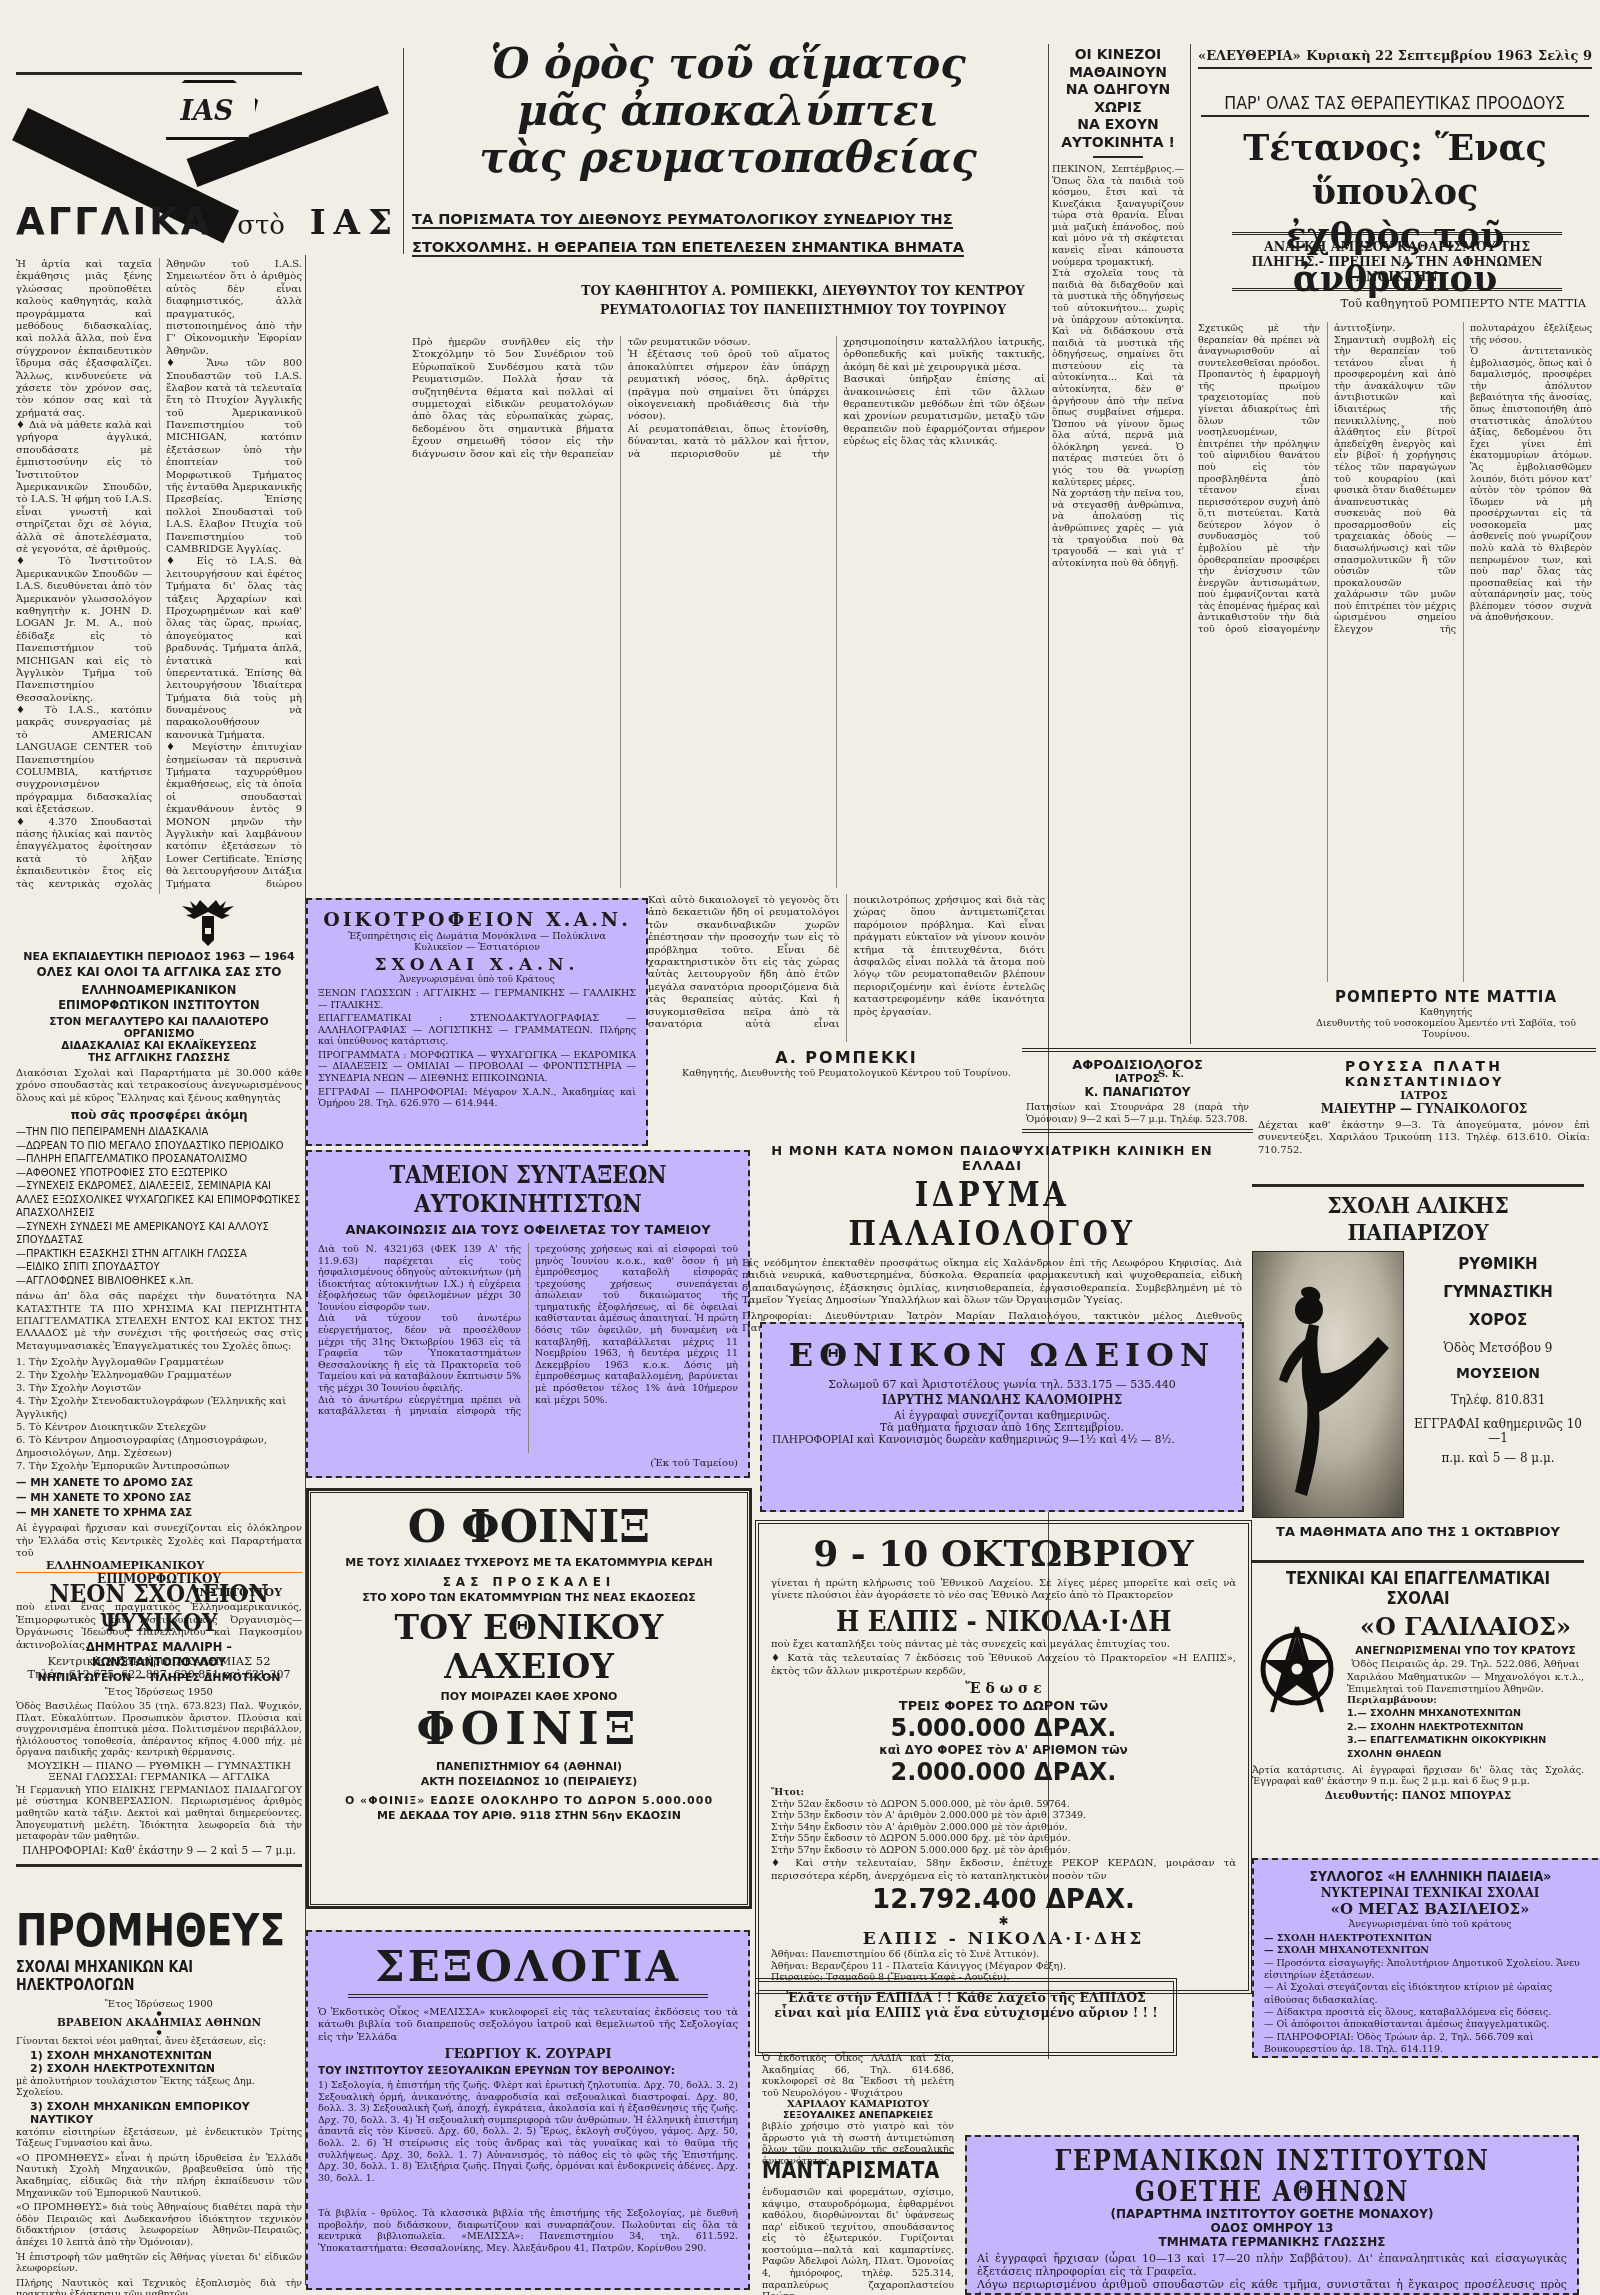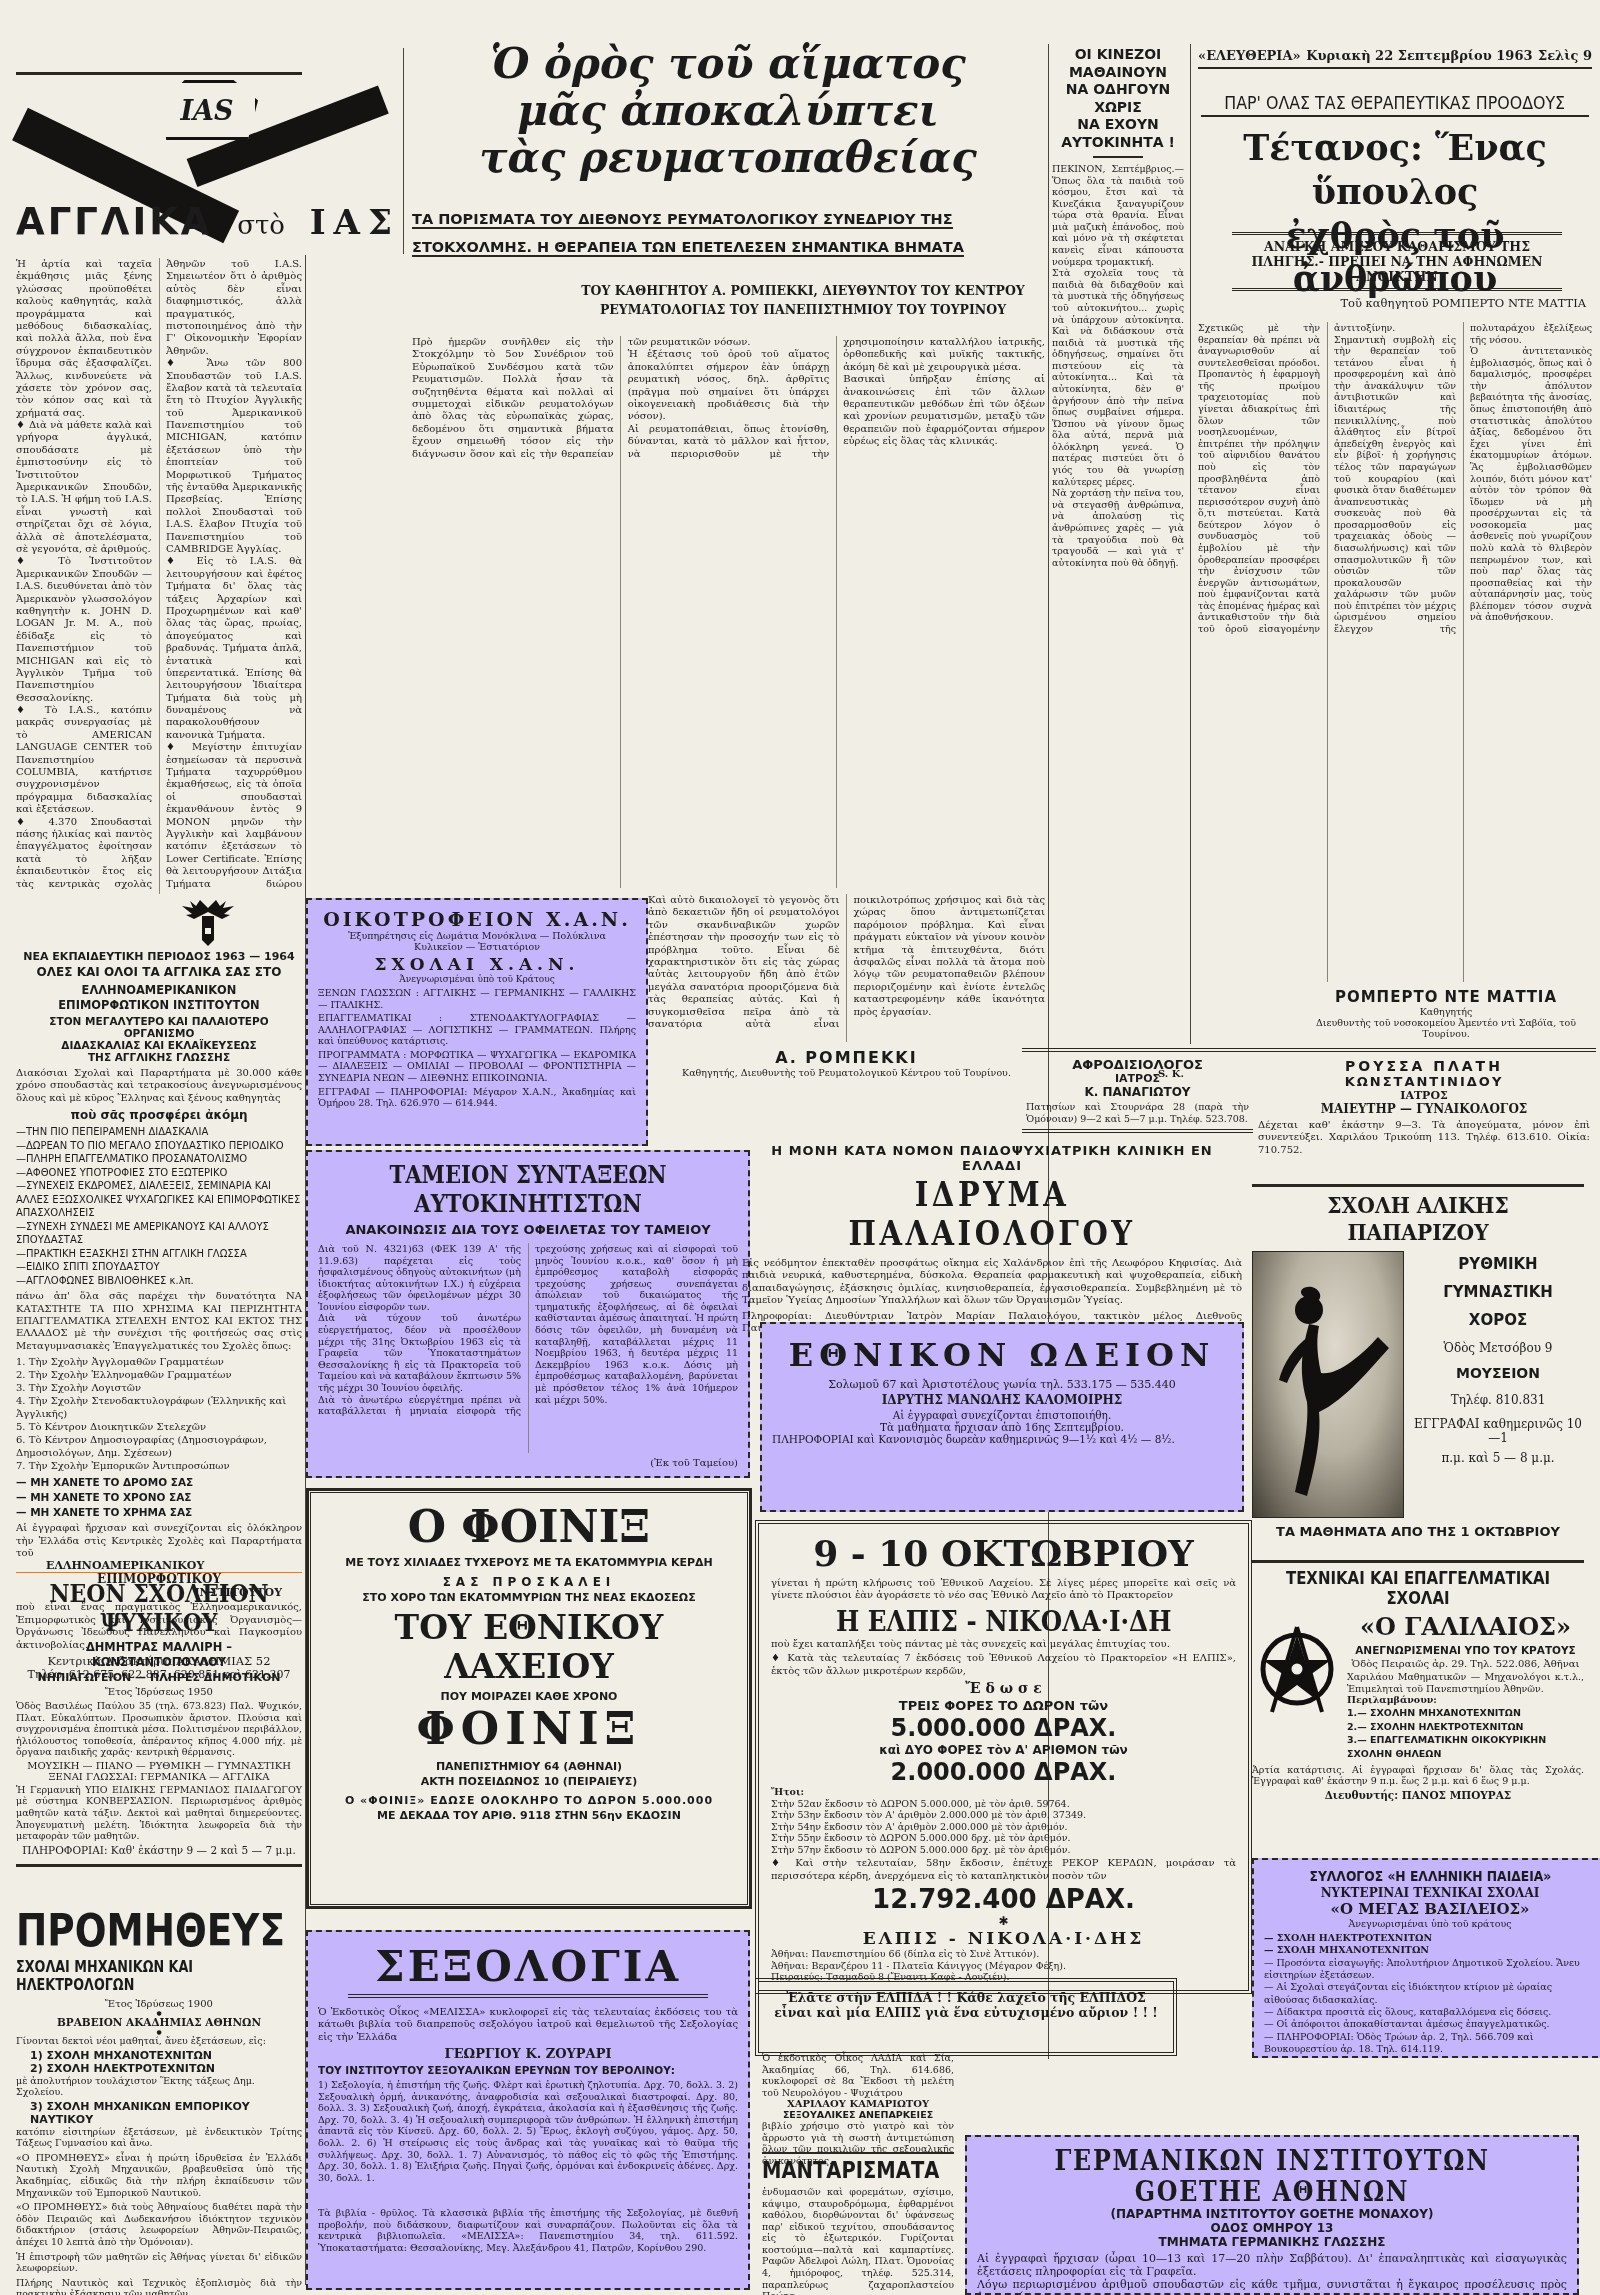--- a/index.html
+++ b/index.html
@@ -203,21 +203,21 @@
     <div class="ctr sans b" style="font-size:13px;letter-spacing:1px;">Η ΜΟΝΗ ΚΑΤΑ ΝΟΜΟΝ ΠΑΙΔΟΨΥΧΙΑΤΡΙΚΗ ΚΛΙΝΙΚΗ ΕΝ ΕΛΛΑΔΙ</div>
     <div class="ctr serif b" style="font-size:33px;letter-spacing:4px;margin-top:2px;"><span class="sqx">ΙΔΡΥΜΑ ΠΑΛΑΙΟΛΟΓΟΥ</span></div>
     <div class="tiny just" style="margin-top:4px;">Εἰς νεόδμητον ἐπεκταθὲν προσφάτως οἴκημα εἰς Χαλάνδριον ἐπὶ τῆς Λεωφόρου Κηφισίας. Διὰ παιδιὰ νευρικά, καθυστερημένα, δύσκολα. Θεραπεία φαρμακευτικὴ καὶ ψυχοθεραπεία, εἰδικὴ διαπαιδαγώγησις, ἐξάσκησις ὁμιλίας, κινησιοθεραπεία, ἐργασιοθεραπεία. Συμβεβλημένη μὲ τὸ Ταμεῖον Ὑγείας Δημοσίων Ὑπαλλήλων καὶ ὅλων τῶν Ὀργανισμῶν Ὑγείας.</div>
     <div class="tiny just" style="margin-top:3px;">Πληροφορίαι: Διευθύντριαν Ἰατρὸν Μαρίαν Παλαιολόγου, τακτικὸν μέλος Διεθνοῦς Παιδοψυχιατρικῆς Ἑταιρίας, Χαλάνδριον ΝΕΟΝ, στάσις Σίδερα, τηλ. 685.645 καὶ 811.548.</div>
   </div>
 
   <div class="abs boxdash" style="left:760px;top:1322px;width:460px;height:170px;">
     <div class="ctr serif b" style="font-size:32px;letter-spacing:6px;margin-top:4px;">ΕΘΝΙΚΟΝ ΩΔΕΙΟΝ</div>
     <div class="ctr" style="font-size:11px;margin-top:4px;">Σολωμοῦ 67 καὶ Ἀριστοτέλους γωνία τηλ. 533.175 — 535.440</div>
     <div class="ctr b" style="font-size:12px;margin-top:2px;">ΙΔΡΥΤΗΣ ΜΑΝΩΛΗΣ ΚΑΛΟΜΟΙΡΗΣ</div>
-    <div class="ctr" style="font-size:10.5px;margin-top:2px;">Αἱ ἐγγραφαὶ συνεχίζονται ἐπιστοποιήθη.</div>
+    <div class="ctr" style="font-size:10.5px;margin-top:2px;">Αἱ ἐγγραφαὶ συνεχίζονται καθημερινῶς.</div>
     <div class="ctr" style="font-size:10.5px;">Τὰ μαθήματα ἤρχισαν ἀπὸ 16ης Σεπτεμβρίου.</div>
     <div style="font-size:10.5px;">ΠΛΗΡΟΦΟΡΙΑΙ καὶ Κανονισμὸς δωρεὰν καθημερινῶς 9—1½ καὶ 4½ — 8½.</div>
   </div>
 
   <div class="abs boxheavy ctr" style="left:306px;top:1488px;width:416px;height:395px;">
     <div class="serif b" style="font-size:44px;">Ο ΦΟΙΝΙΞ</div>
     <div class="sans b" style="font-size:11px;margin-top:4px;">ΜΕ ΤΟΥΣ ΧΙΛΙΑΔΕΣ ΤΥΧΕΡΟΥΣ ΜΕ ΤΑ ΕΚΑΤΟΜΜΥΡΙΑ ΚΕΡΔΗ</div>
     <div class="sans b" style="font-size:12px;letter-spacing:5px;margin-top:6px;">ΣΑΣ ΠΡΟΣΚΑΛΕΙ</div>
     <div class="sans b" style="font-size:11px;margin-top:2px;">ΣΤΟ ΧΟΡΟ ΤΩΝ ΕΚΑΤΟΜΜΥΡΙΩΝ ΤΗΣ ΝΕΑΣ ΕΚΔΟΣΕΩΣ</div>
     <div class="serif b" style="font-size:33px;margin-top:4px;">ΤΟΥ ΕΘΝΙΚΟΥ ΛΑΧΕΙΟΥ</div>

